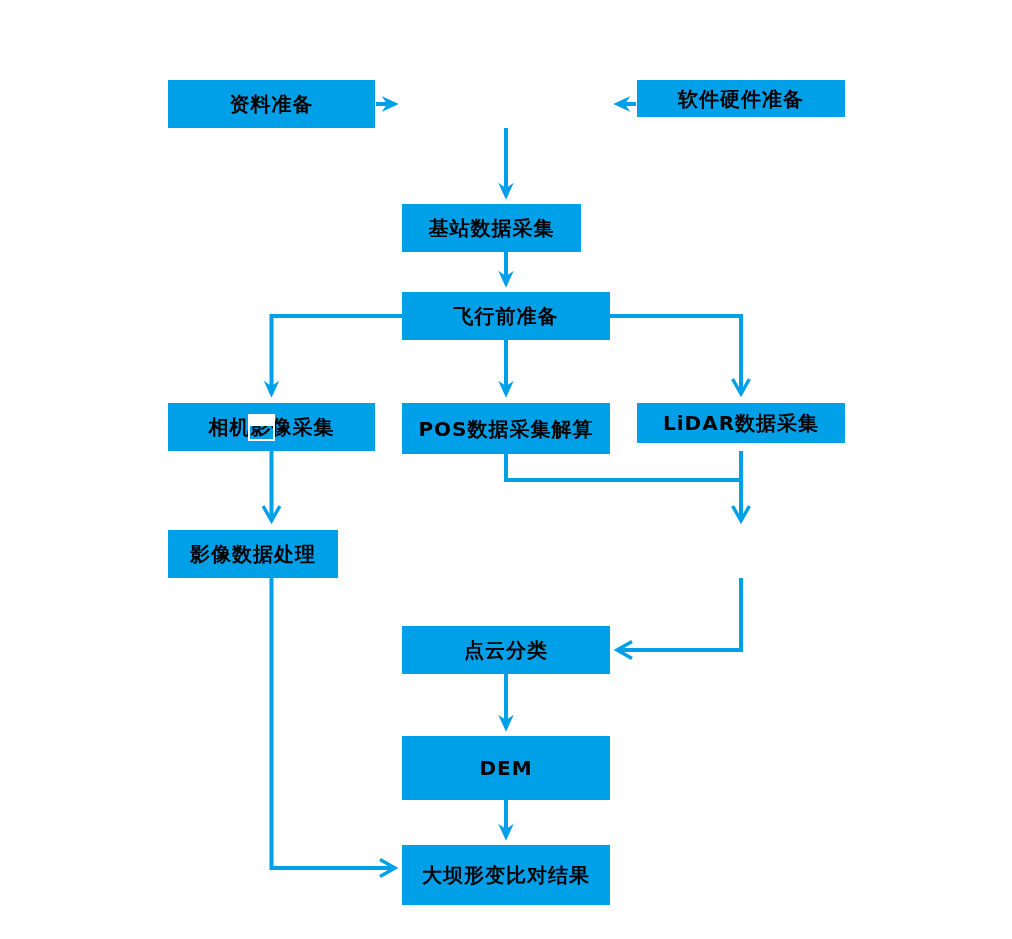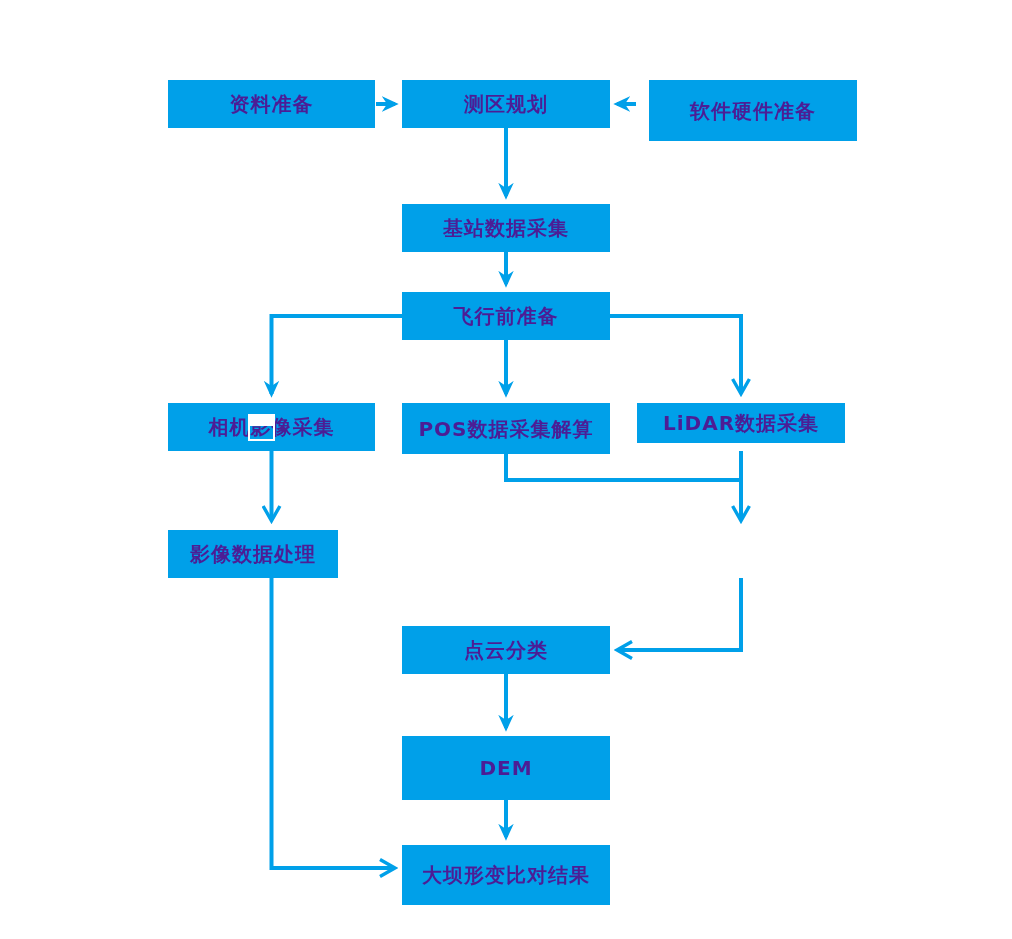--- a/index.html
+++ b/index.html
@@ -24,37 +24,37 @@
     pointer-events: none;
   }
   .edge {
     stroke: #00A0E9;
     stroke-width: 4;
     fill: none;
   }
   .node {
     position: absolute;
     background: #00A0E9;
-    color: #4c1d95;
+    color: #000000;
     font-weight: bold;
     font-size: 20px;
     letter-spacing: 1px;
     display: flex;
     align-items: center;
     justify-content: center;
     text-align: center;
     box-sizing: border-box;
     line-height: 1;
     white-space: nowrap;
   }
   
   .n-ziliao    { left: 168px; top: 80px;  width: 207px; height: 48px; }
   .n-cequ      { left: 402px; top: 80px;  width: 208px; height: 48px; }
-  .n-ruanjian  { left: 637px; top: 80px;  width: 208px; height: 61px; margin-left: 12px; }
-  .n-jizhan    { left: 402px; top: 204px; width: 208px; height: 48px; }
+  .n-ruanjian  { left: 637px; top: 80px;  width: 208px; height: 37px; }
+  .n-jizhan    { left: 402px; top: 204px; width: 179px; height: 48px; }
   .n-feixing   { left: 402px; top: 292px; width: 208px; height: 48px; }
   .n-xiangji   { left: 168px; top: 403px; width: 207px; height: 48px; }
   .n-pos       { left: 402px; top: 403px; width: 208px; height: 51px; }
   .n-lidar     { left: 637px; top: 403px; width: 208px; height: 40px; }
   .n-yingxiang { left: 168px; top: 530px; width: 170px; height: 48px; }
   .n-ronghe    { left: 637px; top: 530px; width: 208px; height: 48px; }
   .n-fenlei    { left: 402px; top: 626px; width: 208px; height: 48px; }
   .n-dem       { left: 402px; top: 736px; width: 208px; height: 64px; }
   .n-daba      { left: 402px; top: 845px; width: 208px; height: 60px; }
 
@@ -113,23 +113,20 @@
     <path class="edge" d="M741,578 L741,650 L618,650" marker-end="url(#ah-open)"></path>
     <path class="edge" d="M506,674 L506,728" marker-end="url(#ah-solid)"></path>
     <path class="edge" d="M506,784 L506,837" marker-end="url(#ah-solid)"></path>
     <path class="edge" d="M271.5,578 L271.5,868 L394,868" marker-end="url(#ah-open)"></path>
   </svg>
 
   <div class="node n-ziliao">
     <span>资料准备</span>
   </div>
 
-  <div class="node n-cequ">
-    <span>测区规划</span>
-  </div>
 
   <div class="node n-ruanjian">
     <span>软件硬件准备</span>
   </div>
 
   <div class="node n-jizhan">
     <span>基站数据采集</span>
   </div>
 
   <div class="node n-feixing">

